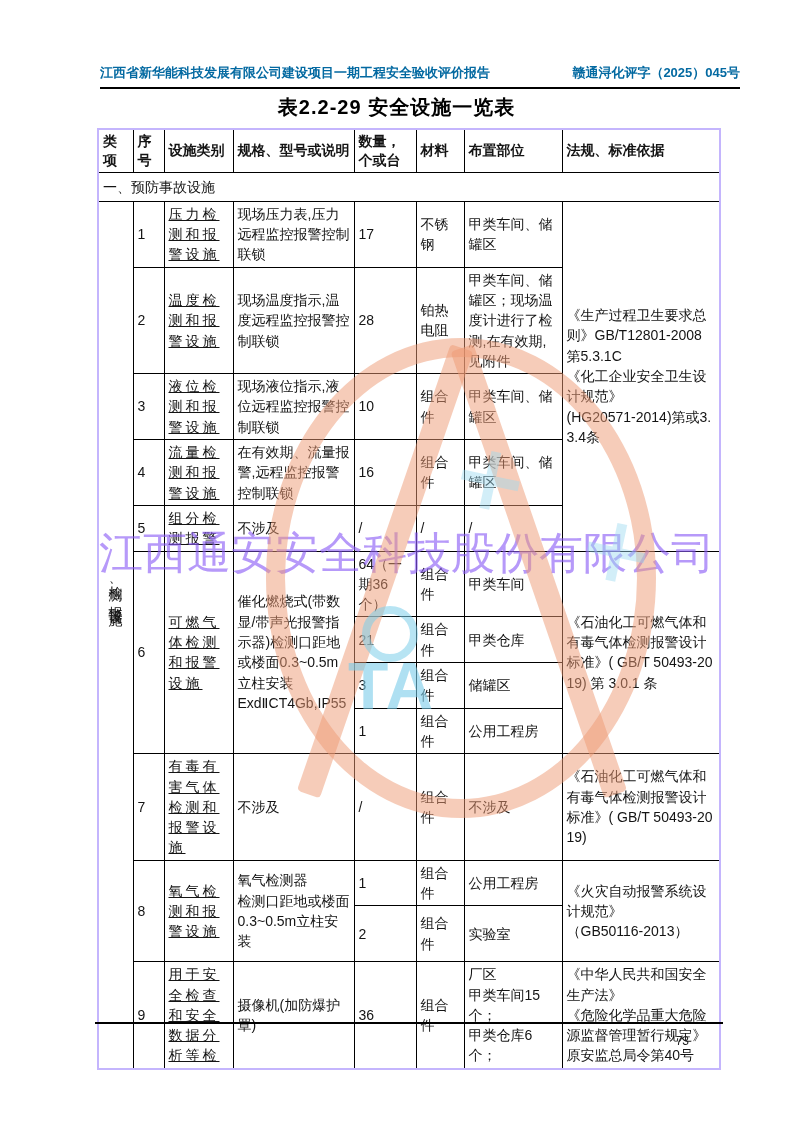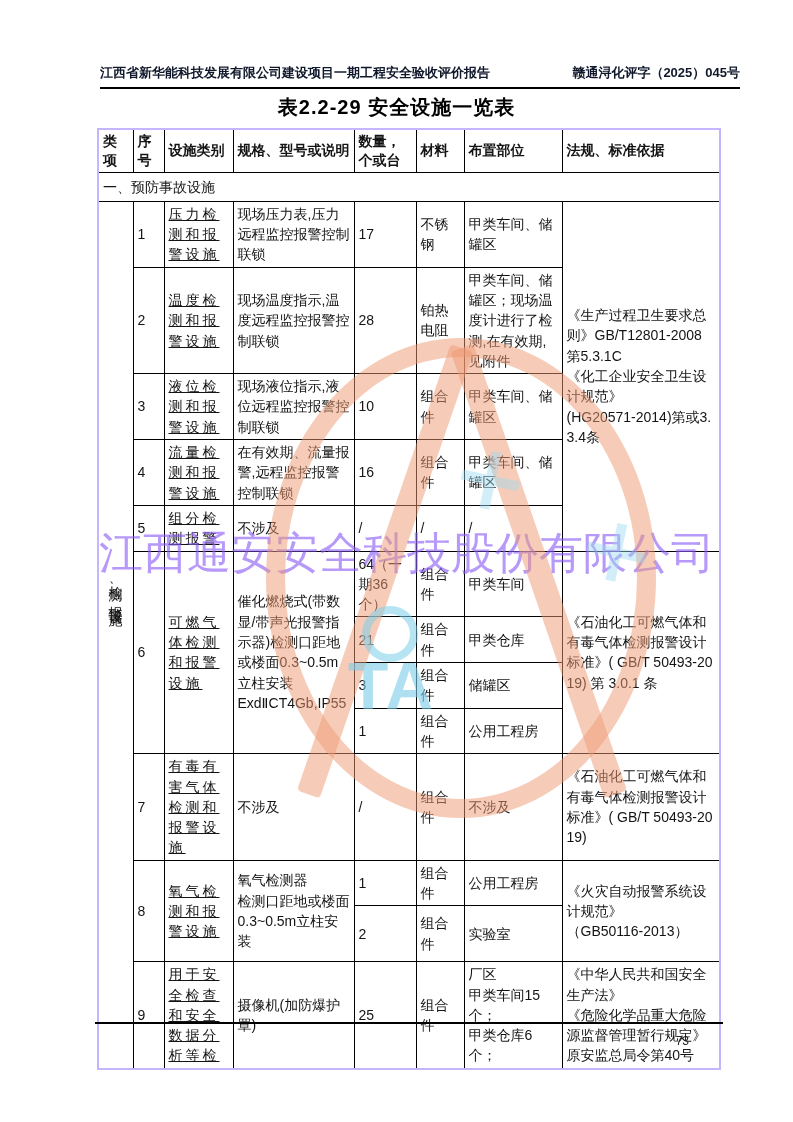--- a/index.html
+++ b/index.html
@@ -5,21 +5,21 @@
   html,body{margin:0;padding:0;background:#e8e8e8;}
   .page{
     position:relative;width:793px;height:1122px;background:#ffffff;
     font-family:"Liberation Sans","DejaVu Sans",sans-serif;color:#111;
     overflow:hidden;margin:0 auto;
   }
   
   .doc-header{
     position:absolute;left:100px;top:64px;width:640px;
     display:flex;justify-content:space-between;align-items:flex-end;
-    font-size:13px;font-weight:bold;color:#0f172a;
+    font-size:13px;font-weight:bold;color:#0369a1;
     border-bottom:2px solid #000;padding-bottom:5px;
   }
   .doc-title{
     position:absolute;left:0;top:94px;width:793px;text-align:center;
     font-size:20px;font-weight:bold;letter-spacing:1px;color:#000;
   }
   
   table.safety-table{
     position:absolute;left:97px;top:128px;width:622px;
     border-collapse:collapse;table-layout:fixed;
@@ -228,21 +228,21 @@
     <tr class="h56">
       <td>2</td>
       <td>组合件</td>
       <td>实验室</td>
     </tr>
 
     <tr class="h105">
       <td>9</td>
       <td class="cat vtop">用于安全检查和安全数据分析等检</td>
       <td>摄像机(加防爆护罩)</td>
-      <td>25</td>
+      <td>36</td>
       <td>组合件</td>
       <td class="pre vtop">厂区
 甲类车间15个；
 甲类仓库6个；</td>
       <td class="reg pre vtop">《中华人民共和国安全生产法》
 《危险化学品重大危险源监督管理暂行规定》原安监总局令第40号</td>
     </tr>
   </tbody>
     </table>
 

